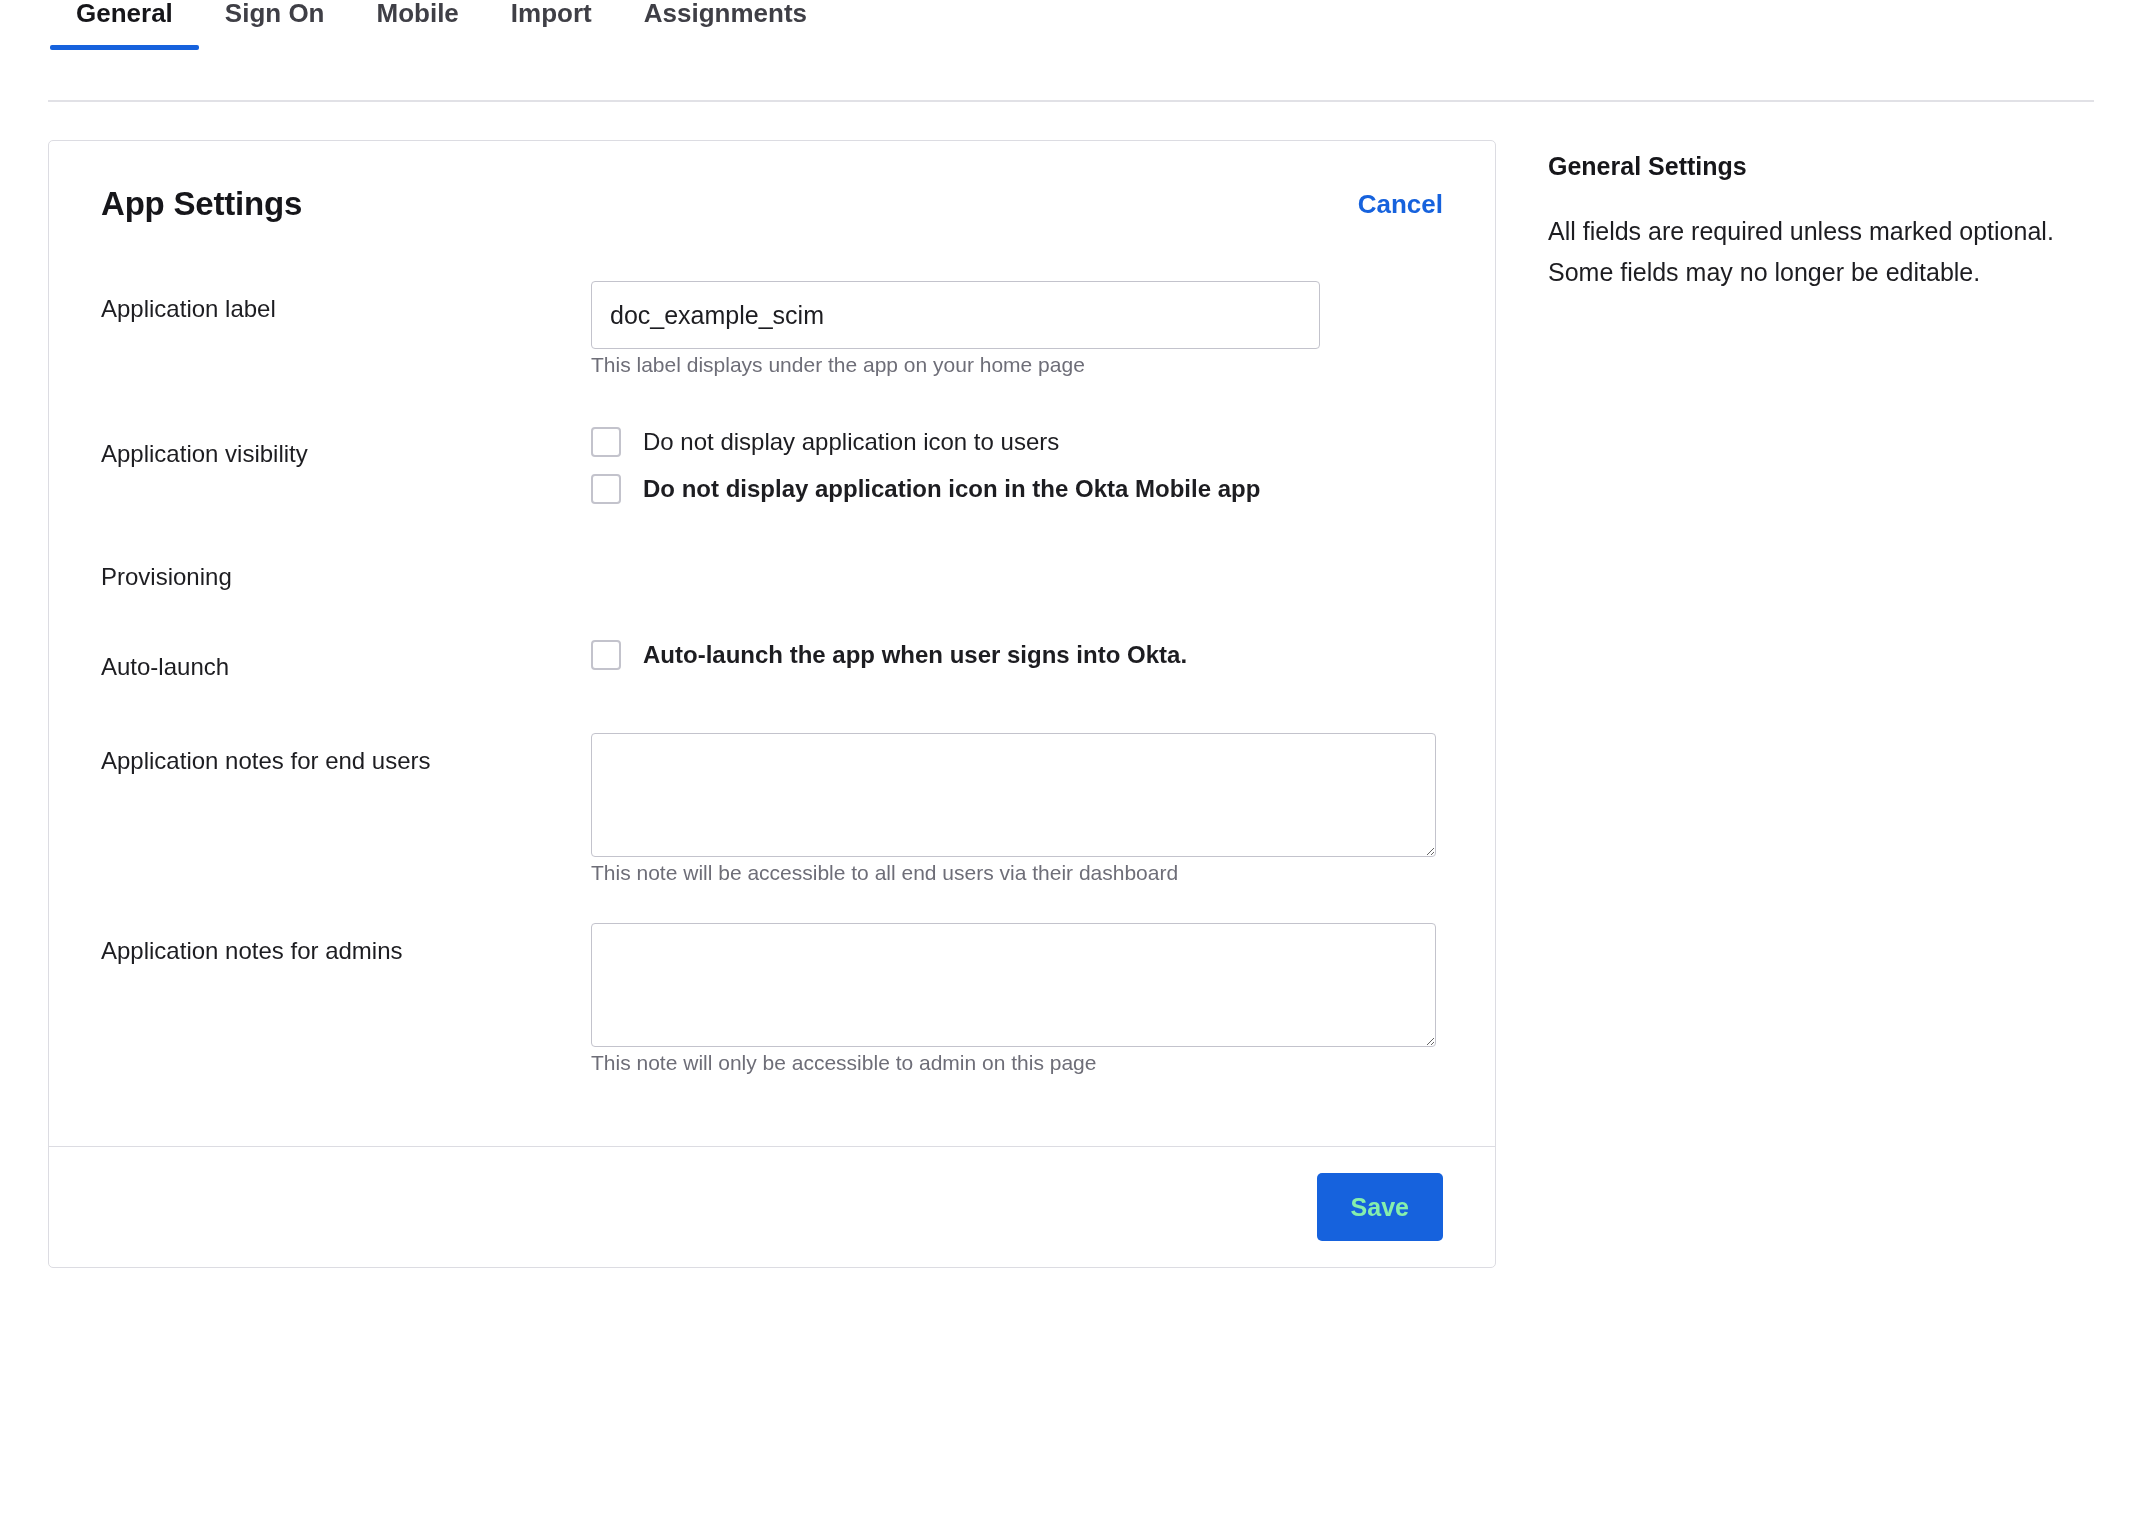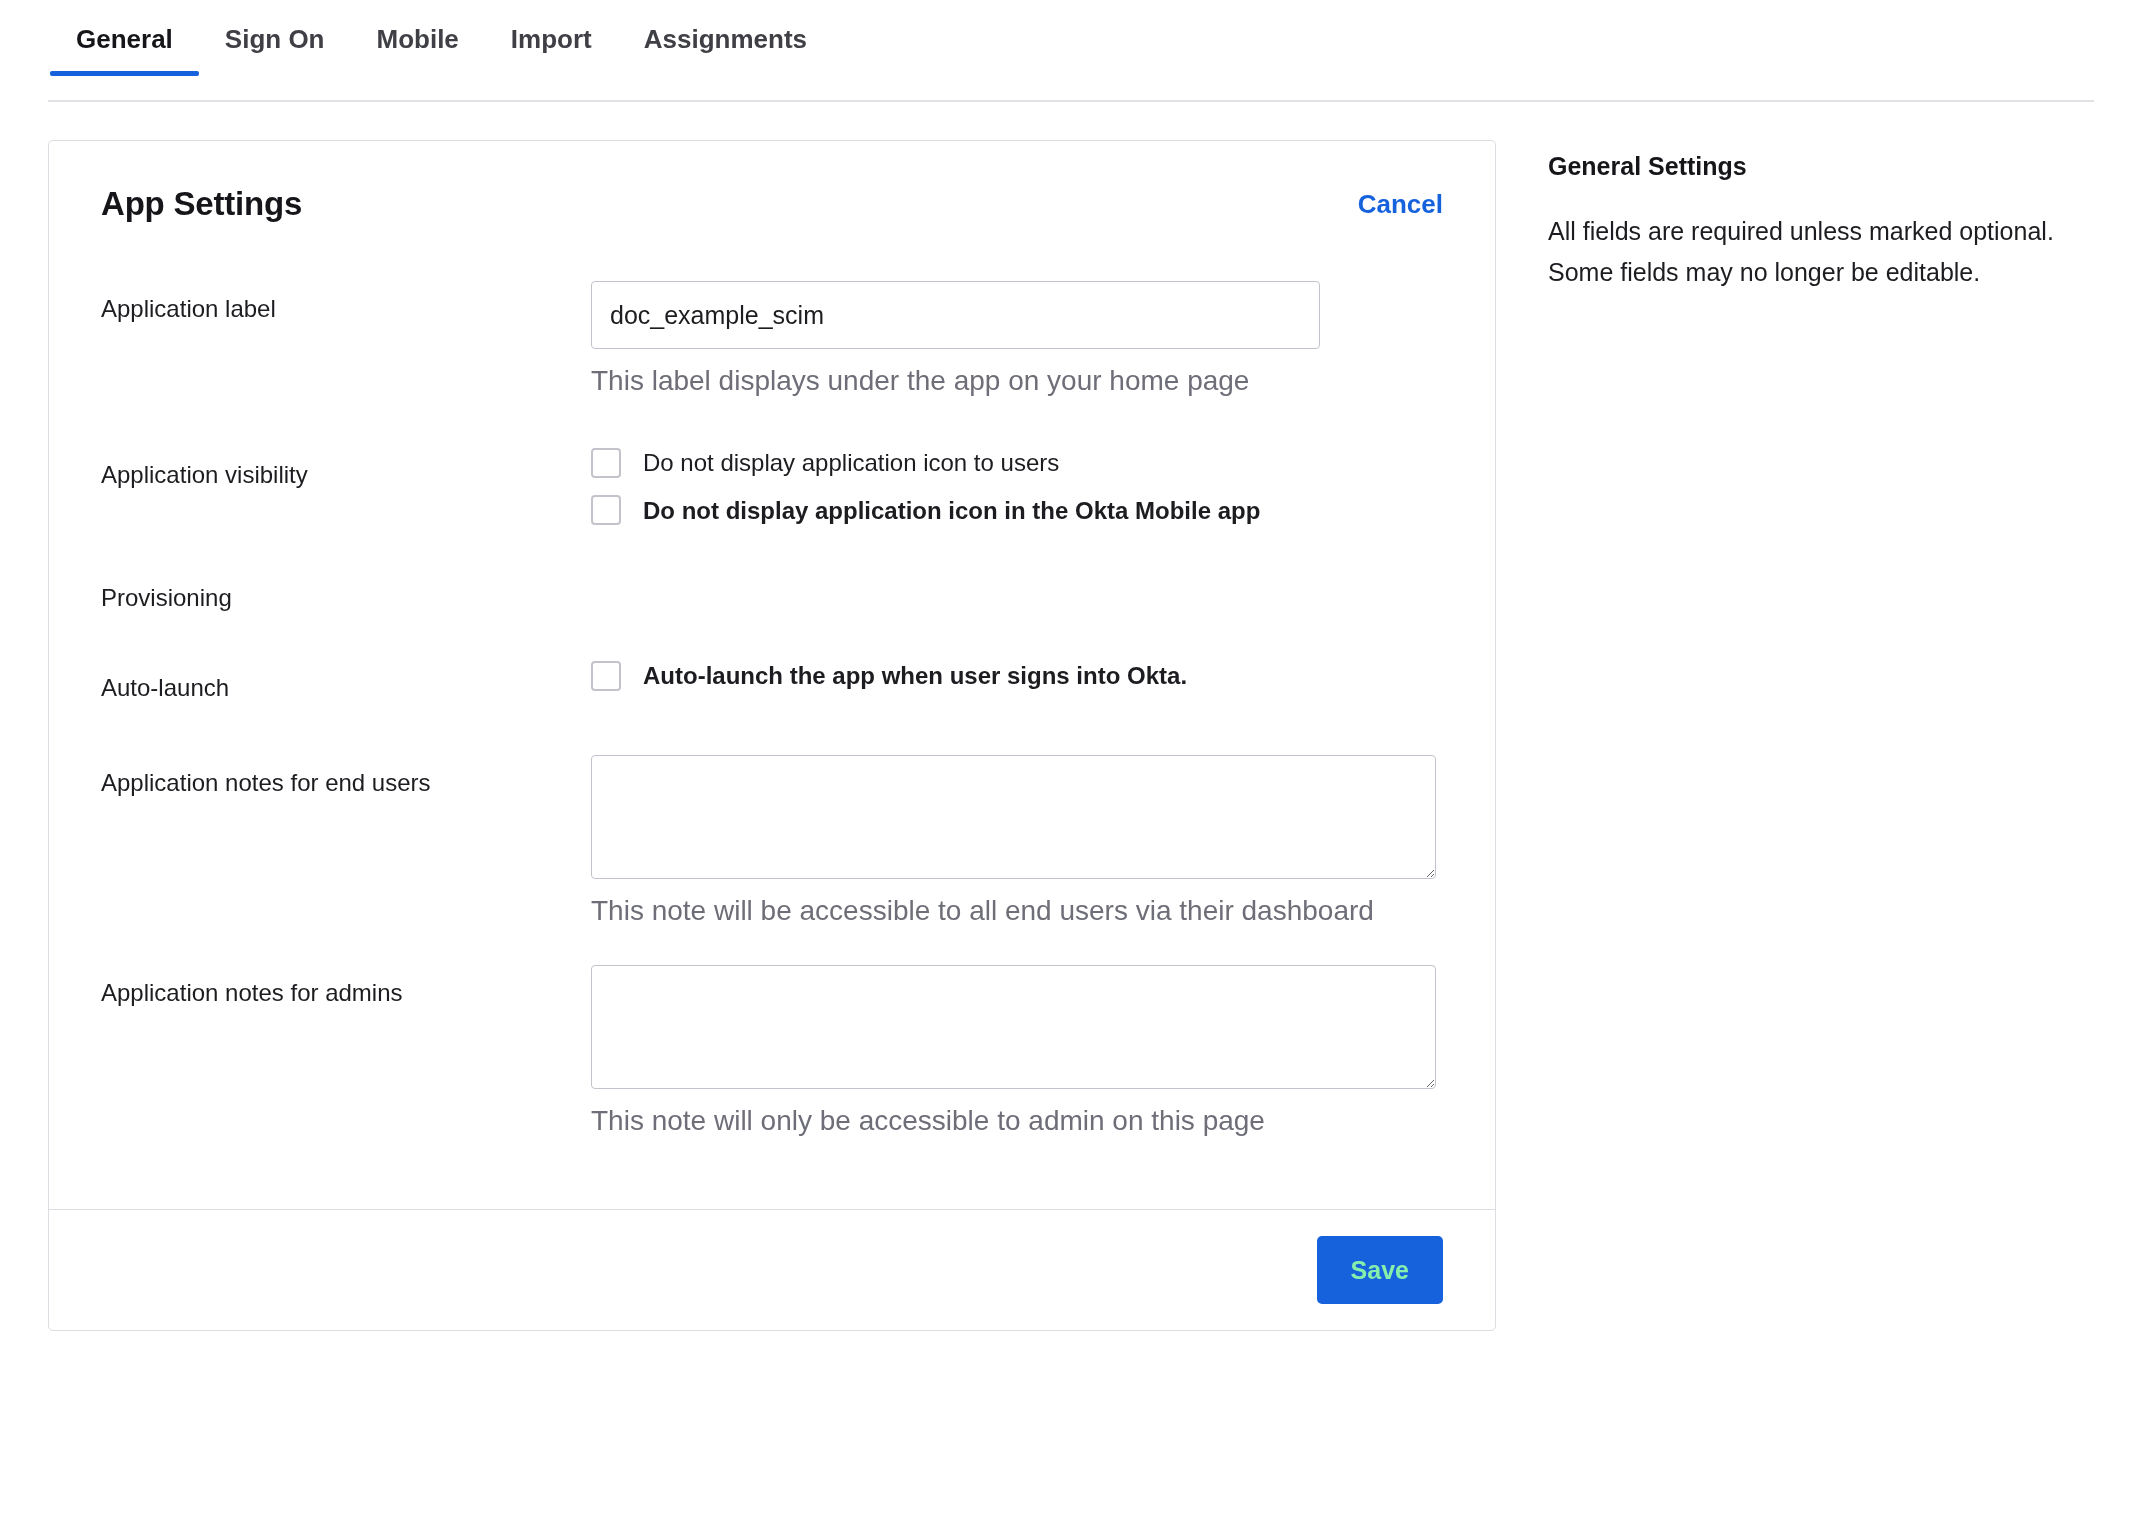--- a/index.html
+++ b/index.html
@@ -15,21 +15,21 @@
     height: 1515px;
     overflow: hidden;
   }
   .page {
     padding: 0 48px;
   }
 
   
   .tabbar {
     display: flex;
-    align-items: center;
+    align-items: flex-start;
     gap: 0;
     border-bottom: 2px solid #e1e1e6;
     height: 102px;
     padding-left: 2px;
   }
   .tab {
     position: relative;
     font-size: 26px;
     font-weight: bold;
     color: #3f3f46;
@@ -112,23 +112,23 @@
     border: 1px solid #c3c3cc;
     border-radius: 4px;
     font-size: 25px;
     font-family: "Liberation Sans", sans-serif;
     color: #1d1d21;
     padding: 0 18px;
     background: #fff;
     outline: none;
   }
   .hint {
-    font-size: 28px;
+    font-size: 21px;
     color: #6e6e78;
-    margin-top: 14px;
+    margin-top: 2px;
     line-height: 1.3;
   }
 
   .textarea {
     width: 845px;
     height: 124px;
     border: 1px solid #c3c3cc;
     border-radius: 4px;
     font-size: 24px;
     font-family: "Liberation Sans", sans-serif;

